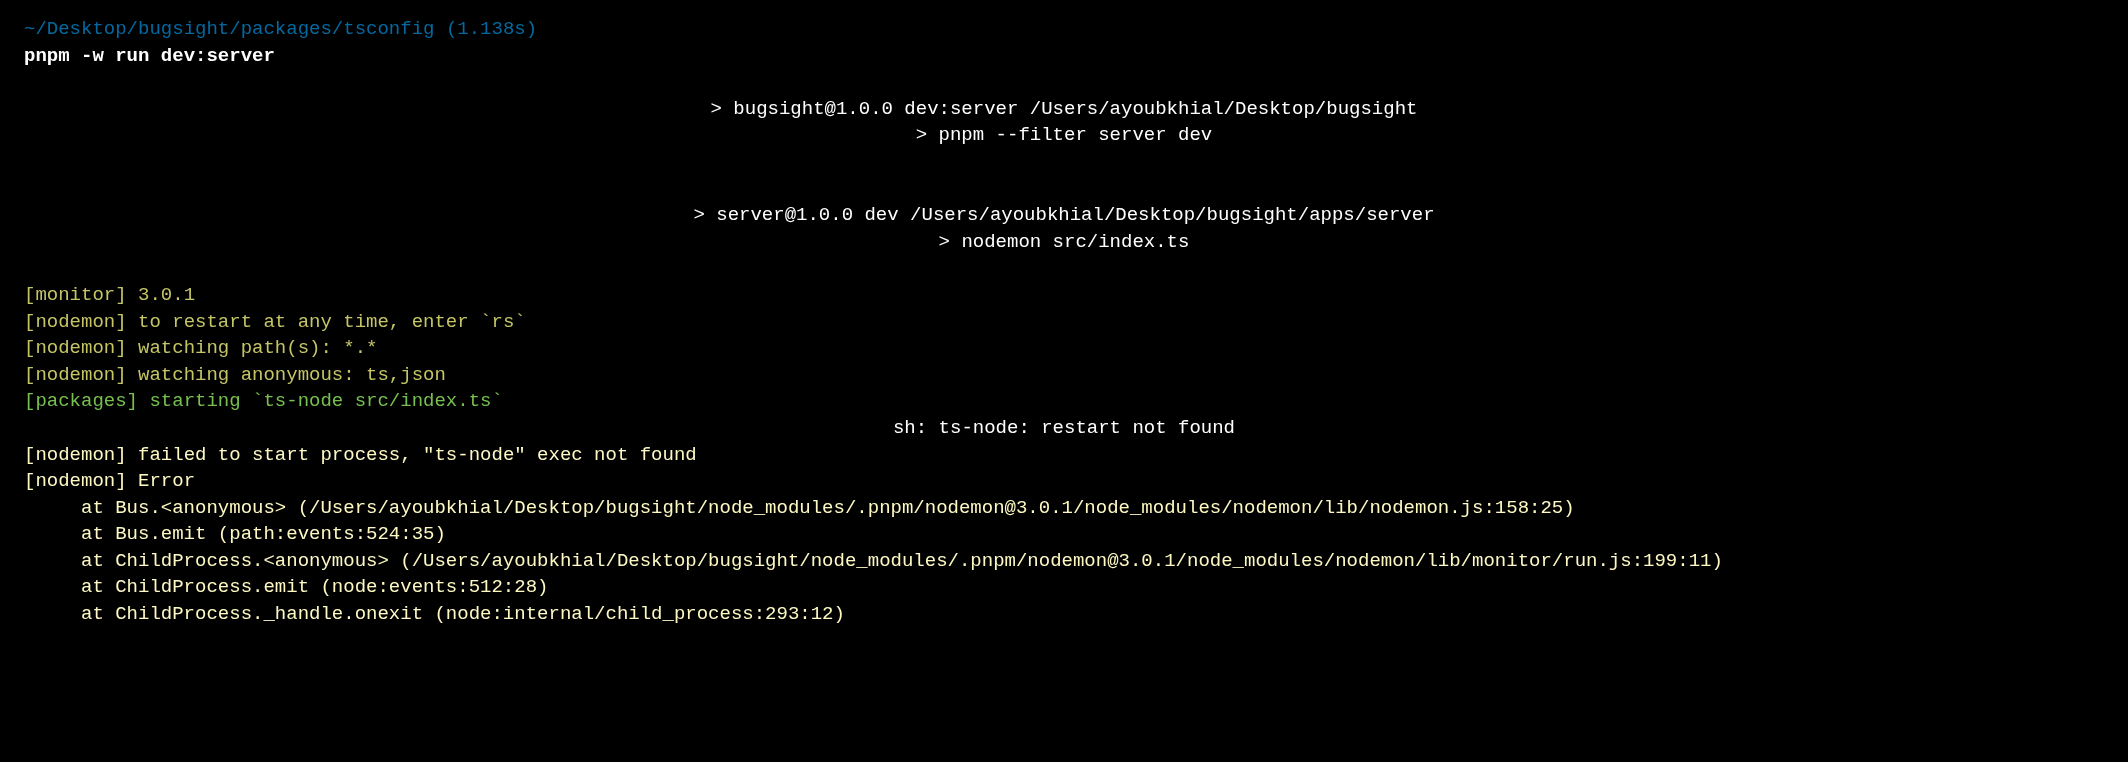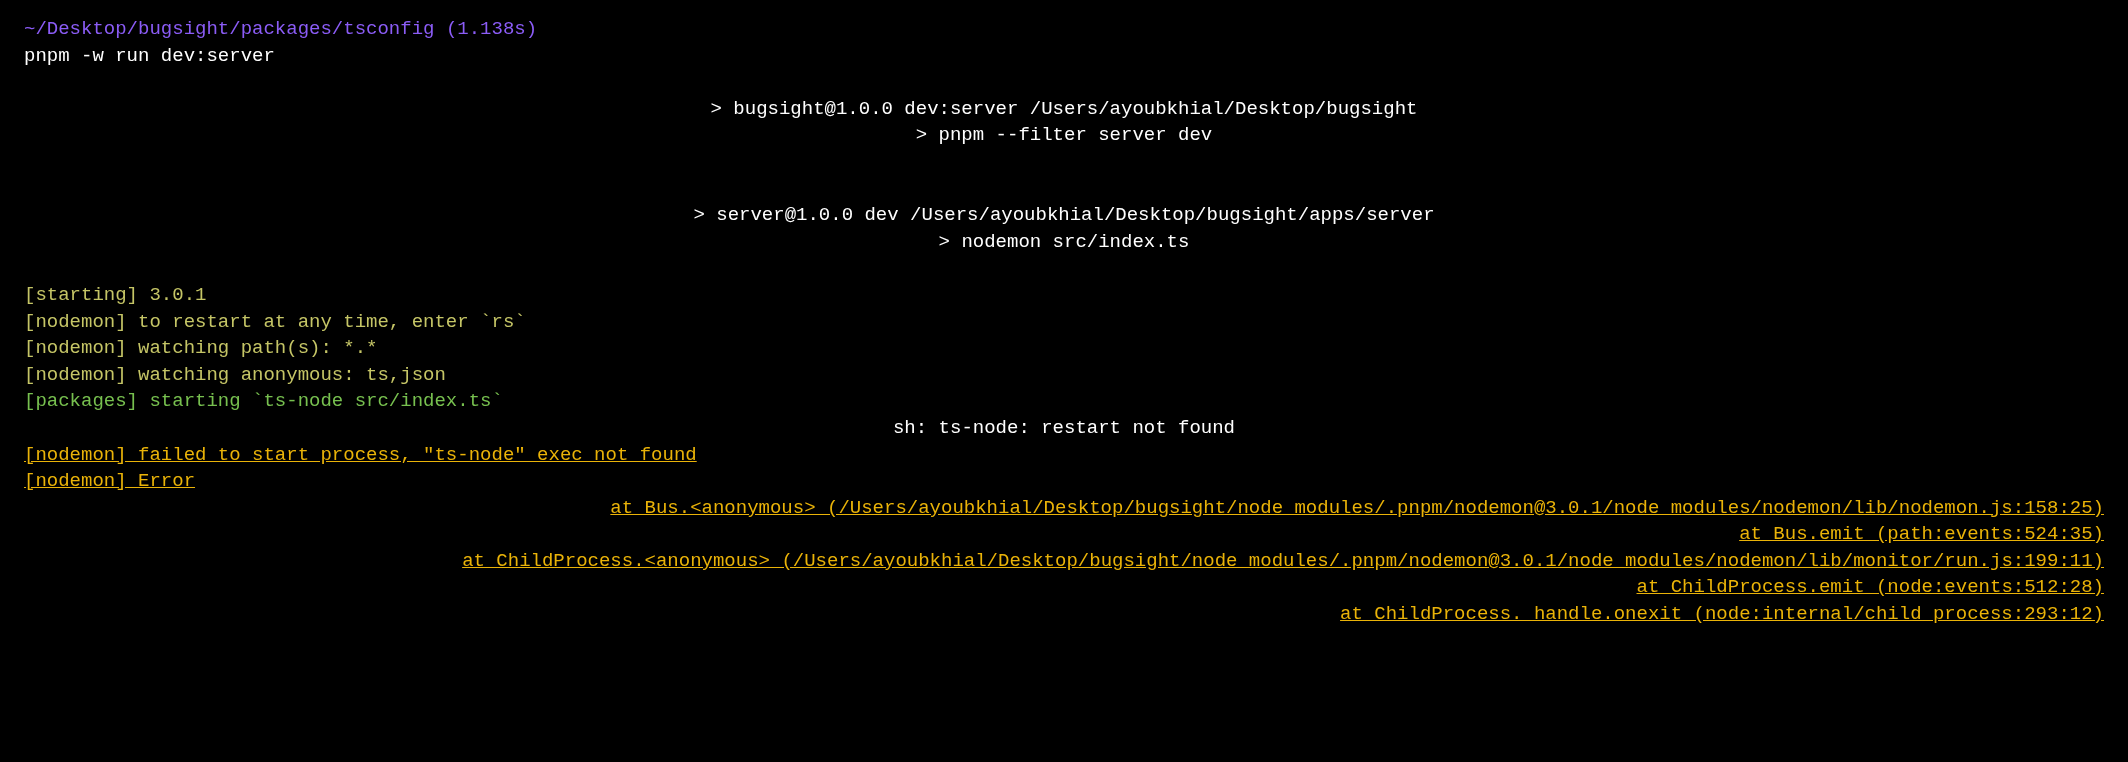--- a/index.html
+++ b/index.html
@@ -15,62 +15,60 @@
     line-height: 1.4;
     padding: 16px 24px;
     width: 2128px;
     height: 762px;
     overflow: hidden;
   }
   .line {
     white-space: pre;
   }
   .dim {
-    color: #8b5cf6;
+    color: #0369a1;
   }
   .bold {
-    font-weight: normal;
+    font-weight: bold;
     color: #ffffff;
   }
   .white {
     color: #ffffff;
     text-align: center;
   }
   .yellow {
     color: #c5c566;
   }
   .green {
     color: #77c04f;
   }
   .red {
-    color: #eab308;
-    text-decoration: underline;
+    color: #fef9c3;
   }
   .indent {
     padding-left: 5ch;
-    text-align: right;
   }
   .blank {
     height: 1.4em;
   }
 </style>
 </head>
 <body>
 
 <div class="line"><span class="dim">~/Desktop/bugsight/packages/tsconfig</span><span class="dim"> </span><span class="dim">(1.138s)</span></div>
 <div class="line bold">pnpm -w run dev:server</div>
 <div class="blank"></div>
 <div class="line white">&gt; bugsight@1.0.0 dev:server /Users/ayoubkhial/Desktop/bugsight</div>
 <div class="line white">&gt; pnpm --filter server dev</div>
 <div class="blank"></div>
 <div class="blank"></div>
 <div class="line white">&gt; server@1.0.0 dev /Users/ayoubkhial/Desktop/bugsight/apps/server</div>
 <div class="line white">&gt; nodemon src/index.ts</div>
 <div class="blank"></div>
-<div class="line yellow">[starting] 3.0.1</div>
+<div class="line yellow">[monitor] 3.0.1</div>
 <div class="line yellow">[nodemon] to restart at any time, enter `rs`</div>
 <div class="line yellow">[nodemon] watching path(s): *.*</div>
 <div class="line yellow">[nodemon] watching anonymous: ts,json</div>
 <div class="line green">[packages] starting `ts-node src/index.ts`</div>
 <div class="line white">sh: ts-node: restart not found</div>
 <div class="line red">[nodemon] failed to start process, "ts-node" exec not found</div>
 <div class="line red">[nodemon] Error</div>
 <div class="line red indent">at Bus.&lt;anonymous&gt; (/Users/ayoubkhial/Desktop/bugsight/node_modules/.pnpm/nodemon@3.0.1/node_modules/nodemon/lib/nodemon.js:158:25)</div>
 <div class="line red indent">at Bus.emit (path:events:524:35)</div>
 <div class="line red indent">at ChildProcess.&lt;anonymous&gt; (/Users/ayoubkhial/Desktop/bugsight/node_modules/.pnpm/nodemon@3.0.1/node_modules/nodemon/lib/monitor/run.js:199:11)</div>

